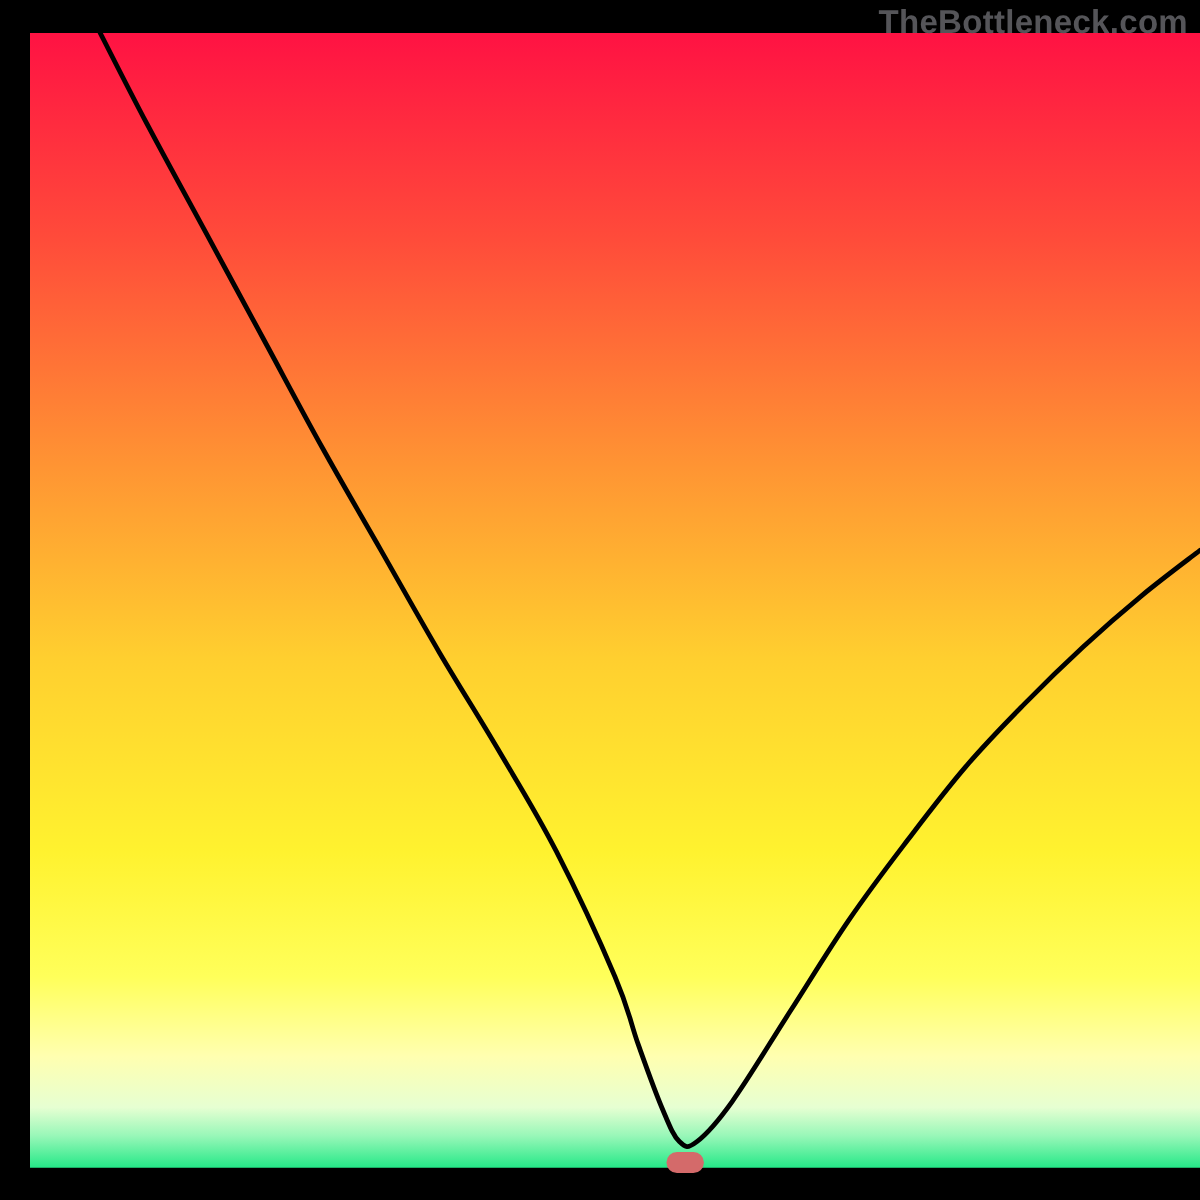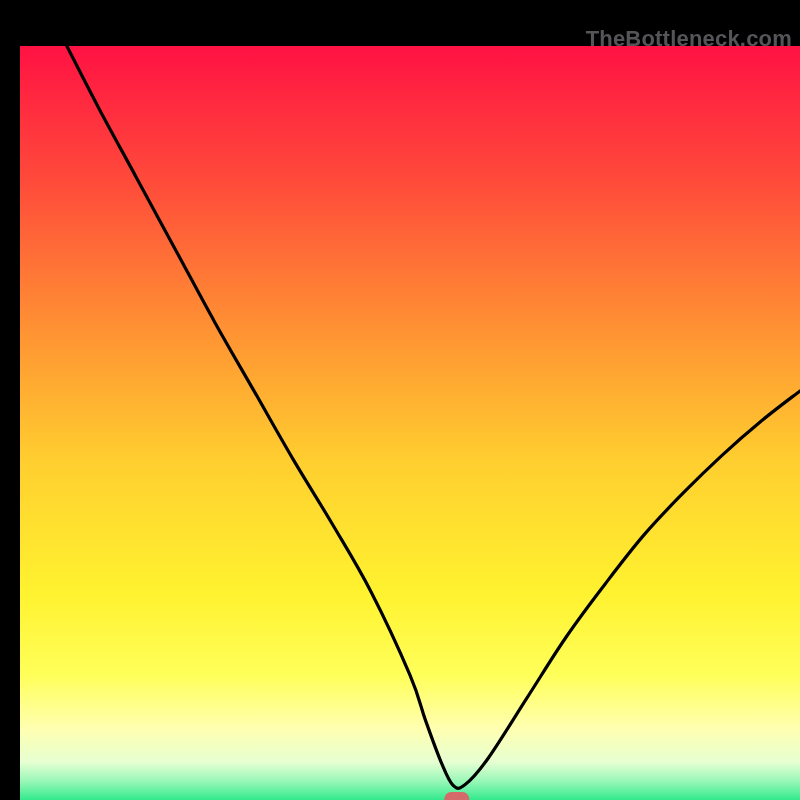--- a/index.html
+++ b/index.html
@@ -9,21 +9,20 @@
     height: 800px;
     overflow: hidden;
     background: #000;
     font-family: Arial, Helvetica, sans-serif;
   }
   .frame {
     position: relative;
     width: 800px;
     height: 628px;
     background: #000;
-    margin-top: 24px;
   }
   .watermark {
     position: absolute;
     top: 2px;
     right: 8px;
     color: #555559;
     font-size: 22px;
     font-weight: 600;
     letter-spacing: 0.2px;
     z-index: 5;

